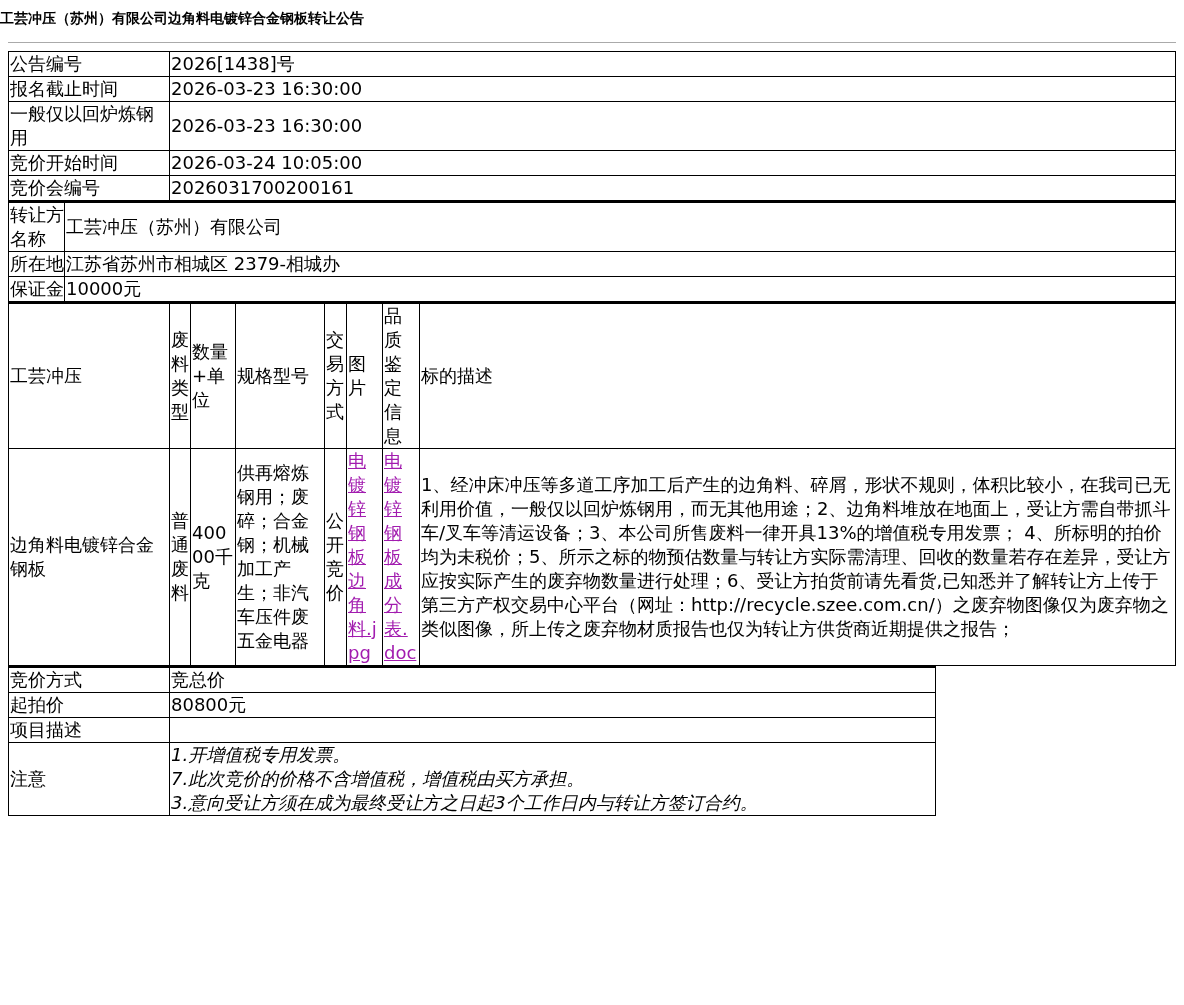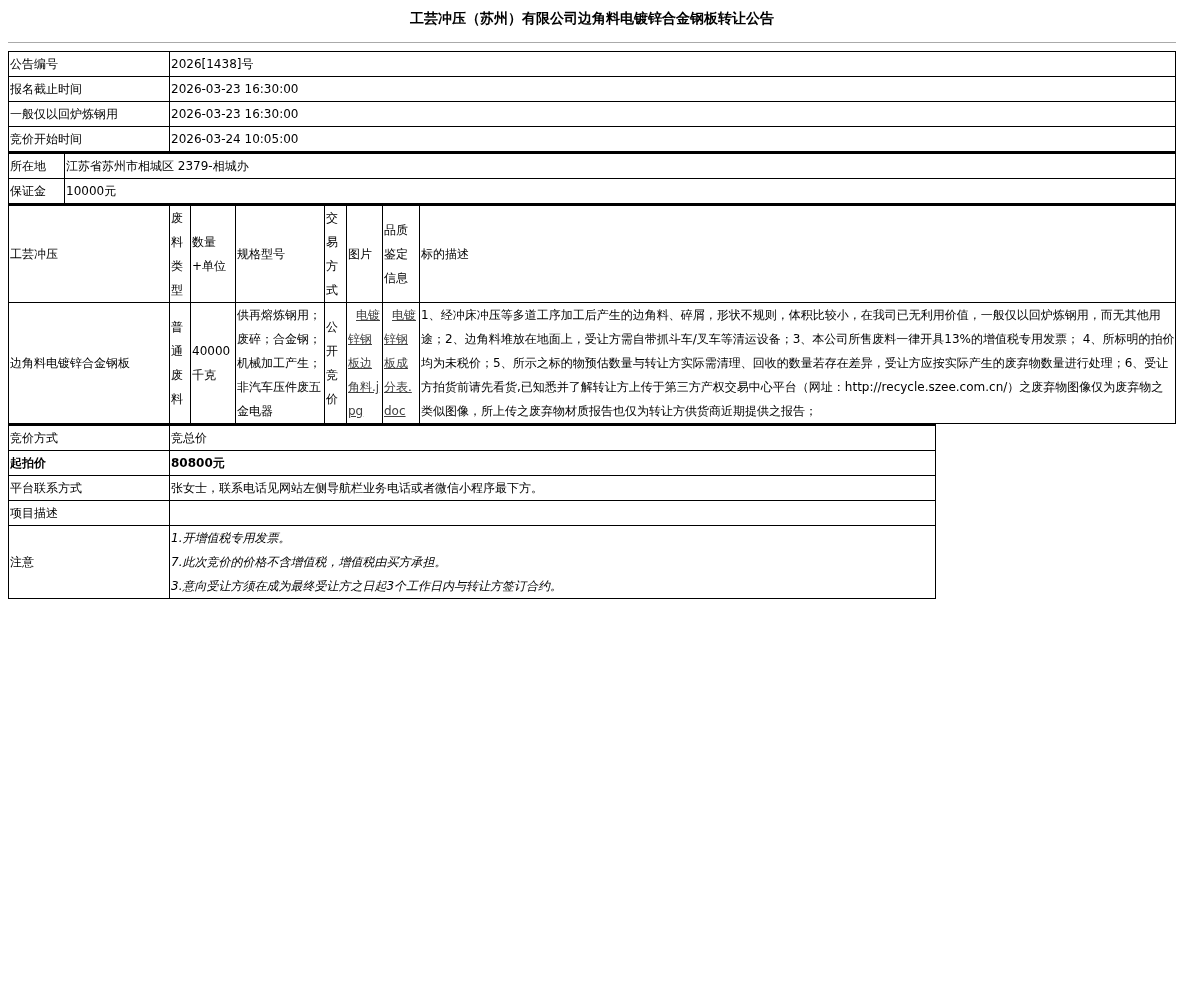--- a/index.html
+++ b/index.html
@@ -2,38 +2,38 @@
 <html><head>
   <meta charset="utf-8">
   <style>
     html, body { margin: 0; padding: 0; background: #ffffff; }
     body {
       width: 1184px; height: 1005px; overflow: hidden;
       font-family: "DejaVu Sans", "Liberation Sans", sans-serif;
       font-size: 13px; color: #000;
     }
     .title {
-      text-align: center; font-weight: bold; font-size: 14px;
+      text-align: left; font-weight: bold; font-size: 14px;
       height: 36px; line-height: 36px; margin-top: 0;
     }
     .hr { height: 1px; background: #aaaaaa; margin: 6px 8px 8px 8px; }
     .wrap { position: relative; margin-left: 8px; width: 1168px; }
     table { border-collapse: collapse; width: 1168px; table-layout: fixed; }
-    td { border: 1px solid #000; padding: 0 0 0 1px; vertical-align: middle; line-height: 24px; font-size: 12px; word-break: break-all; }
+    td { border: 1px solid #000; padding: 0 0 0 1px; vertical-align: middle; line-height: 24px; font-size: 18px; word-break: break-all; }
     .t1 { border: 1px solid #000; }
     .t1 td { height: 23px; }
     .t2 { border-top: 2px solid #000; }
     .t2 td.lbl { width: 54px; }
     .t3 { border-top: 2px solid #000; }
     .t3 td { line-height: 24px; }
     .t3 .center { text-align: center; }
     .t4 { border-top: 2px solid #000; width: 928px; }
     .t4 td { height: 23px; }
-    .bold { font-weight: bold; }
-    a { color: #404040; text-decoration: underline; padding-left: 8px; }
+    .bold { font-weight: normal; }
+    a { color: #a21caf; text-decoration: underline; }
     .note-line { line-height: 24px; font-style: italic; }
   </style>
 </head>
 <body>
 
 <div class="title">工芸冲压（苏州）有限公司边角料电镀锌合金钢板转让公告</div>
 <div class="hr"></div>
 
 <div class="wrap">
 
@@ -52,29 +52,37 @@
       <td>2026-03-23 16:30:00</td>
     </tr>
     <tr>
       <td>一般仅以回炉炼钢用</td>
       <td>2026-03-23 16:30:00</td>
     </tr>
     <tr>
       <td>竞价开始时间</td>
       <td>2026-03-24 10:05:00</td>
     </tr>
+    <tr>
+      <td>竞价会编号</td>
+      <td>2026031700200161</td>
+    </tr>
   </tbody>
     </table>
 
   <table class="t2">
     <colgroup>
         <col style="width:56px">
         <col>
       </colgroup>
     <tbody>
+        <tr>
+      <td class="lbl">转让方名称</td>
+      <td>工芸冲压（苏州）有限公司</td>
+    </tr>
     <tr>
       <td class="lbl">所在地</td>
       <td>江苏省苏州市相城区 2379-相城办</td>
     </tr>
     <tr>
       <td class="lbl">保证金</td>
       <td>10000元</td>
     </tr>
   </tbody>
     </table>
@@ -122,24 +130,20 @@
     <tbody>
         <tr>
       <td>竞价方式</td>
       <td>竞总价</td>
     </tr>
     <tr>
       <td class="bold">起拍价</td>
       <td class="bold">80800元</td>
     </tr>
     <tr>
-      <td>平台联系方式</td>
-      <td>张女士，联系电话见网站左侧导航栏业务电话或者微信小程序最下方。</td>
-    </tr>
-    <tr>
       <td>项目描述</td>
       <td></td>
     </tr>
     <tr>
       <td>注意</td>
       <td>
         <div class="note-line">1.开增值税专用发票。</div>
         <div class="note-line">7.此次竞价的价格不含增值税，增值税由买方承担。</div>
         <div class="note-line">3.意向受让方须在成为最终受让方之日起3个工作日内与转让方签订合约。</div>
       </td>

